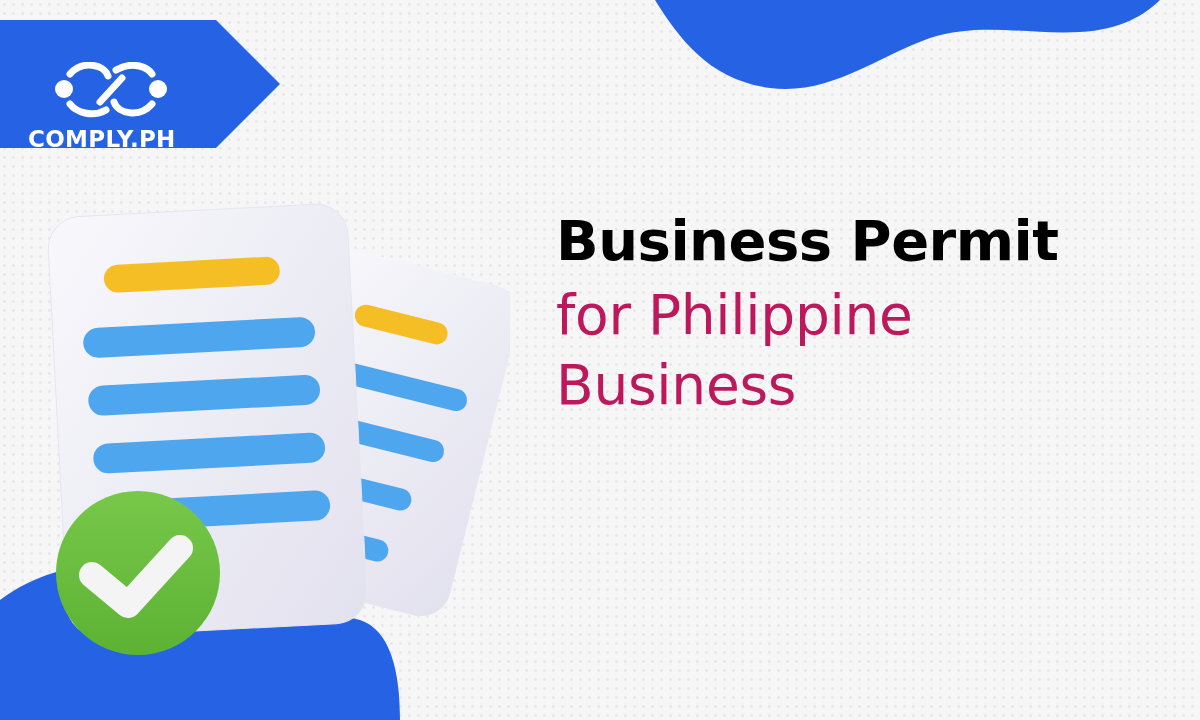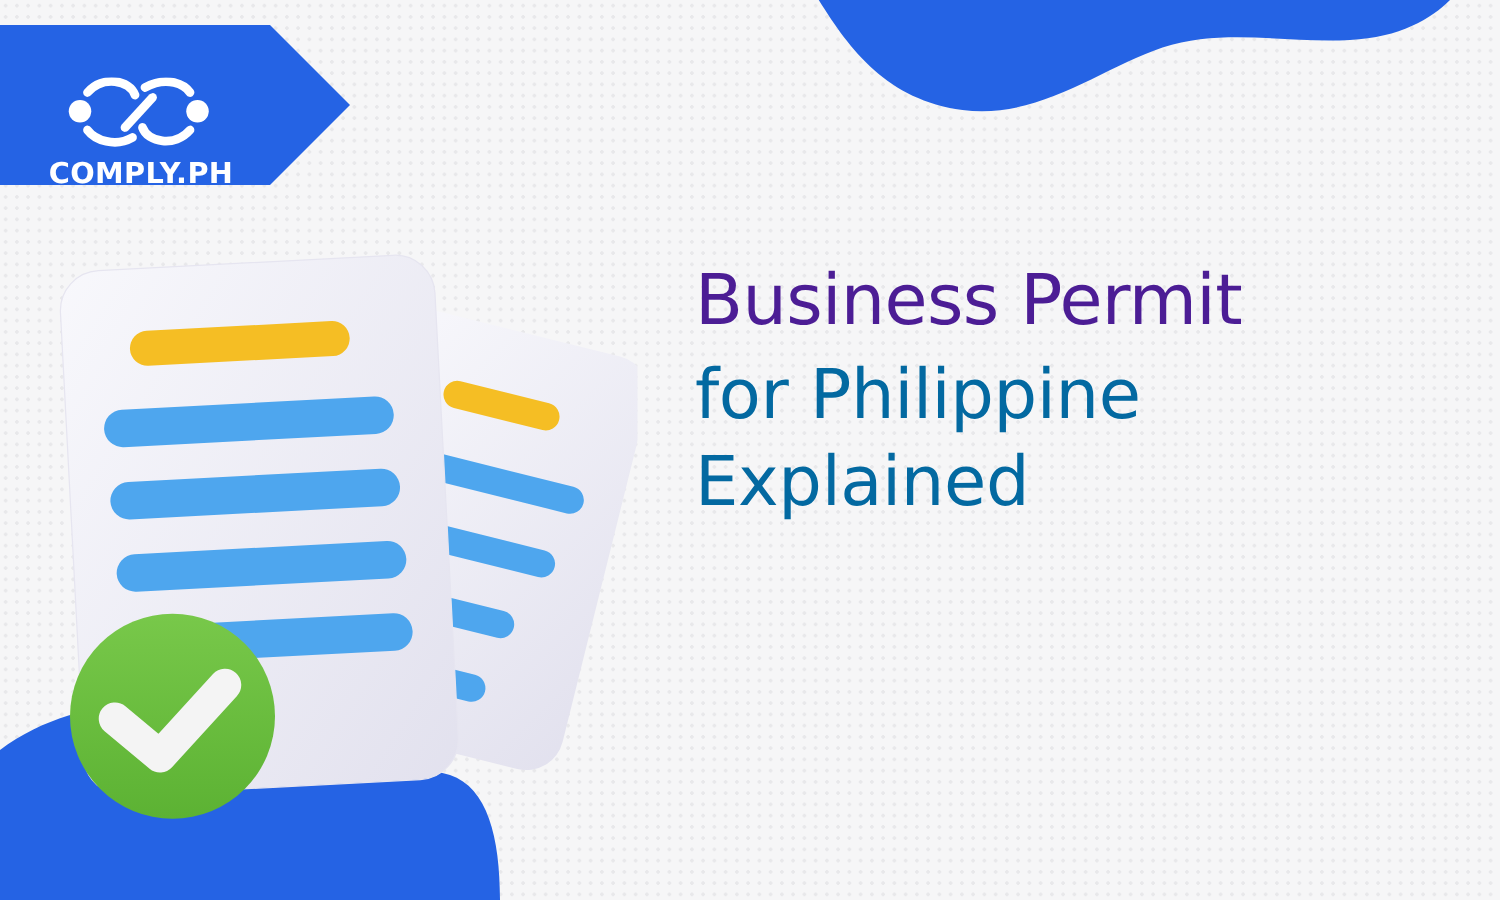--- a/index.html
+++ b/index.html
@@ -16,35 +16,35 @@
     }
     .blob-top { position: absolute; left: 600px; top: 0; }
     .blob-bottom { position: absolute; left: 0; top: 520px; }
     .logo-banner {
       position: absolute; left: 0; top: 20px; width: 280px; height: 128px;
       background: #2563e4;
       clip-path: polygon(0 0, 216px 0, 280px 64px, 216px 128px, 0 128px);
     }
     .logo-mark { position: absolute; left: 52px; top: 42px; }
     .logo-text {
-      position: absolute; left: 39px; top: 106px;
+      position: absolute; left: 28px; top: 106px;
       color: #fff; font-weight: 700; font-size: 23px; letter-spacing: 0.3px;
       font-family: "DejaVu Sans", sans-serif;
     }
     .illustration { position: absolute; left: 40px; top: 200px; }
     .headline {
       position: absolute; left: 556px; top: 206px; width: 640px;
     }
     .headline .strong {
-      display: block; color: #4c1d95; font-weight: 400;
+      display: block; color: #000000; font-weight: 700;
       font-family: "DejaVu Sans", sans-serif;
       font-size: 56px; line-height: 70px; letter-spacing: -0.5px;
     }
     .headline .light {
-      display: block; color: #0369a1; font-weight: 400;
+      display: block; color: #be185d; font-weight: 400;
       font-family: "DejaVu Sans", sans-serif;
       font-size: 55px; line-height: 78px; letter-spacing: -0.3px;
     }
   </style>
 </head>
 <body>
 
 <div class="dots"></div>
 
 <svg class="blob-top" width="600" height="100" viewBox="0 0 600 100">
@@ -102,14 +102,14 @@
 
   <g>
     <circle cx="98" cy="373" r="82" fill="url(#check)"></circle>
     <path d="M52 375 L 88 405 L 140 348" stroke="#f4f4f4" stroke-width="26" fill="none" stroke-linecap="round" stroke-linejoin="round"></path>
   </g>
 </svg>
 
 <div class="headline">
   <span class="strong">Business Permit</span>
   <span class="light">for Philippine</span>
-  <span class="light" style="line-height:62px">Explained</span>
+  <span class="light" style="line-height:62px">Business</span>
 </div>
 
 </body></html>

